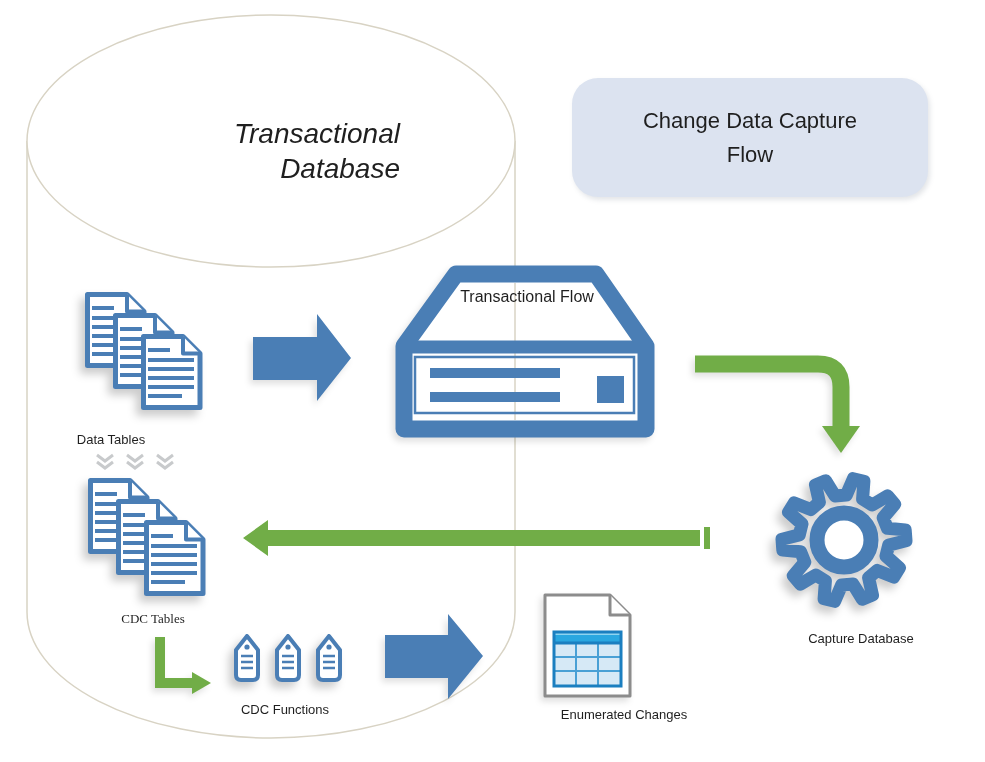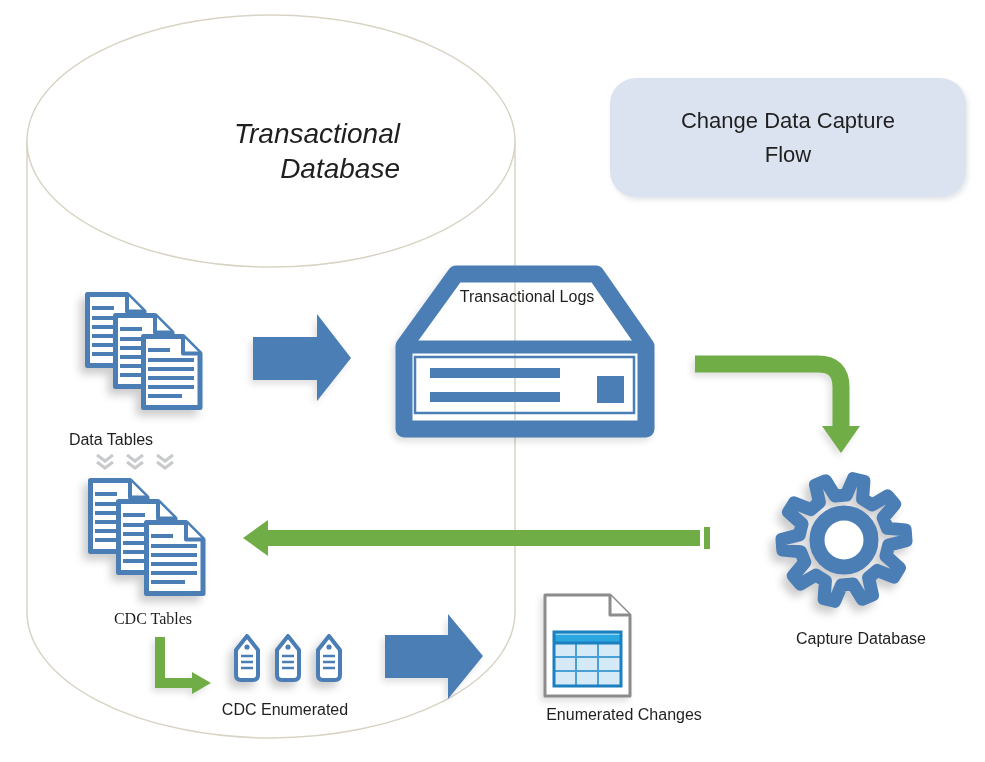--- a/index.html
+++ b/index.html
@@ -44,26 +44,26 @@
   .edoc-fold{fill:#fff;stroke:var(--doc-outline-gray,#8c8c8c);stroke-width:3;stroke-linejoin:round;}
   .tbl-cells{fill:var(--table-cell-blue,#d6e9f6);}
   .tbl-header{fill:var(--table-header-blue,#2aa7e0);}
   .tbl-header-hi{fill:#8ed4f0;}
   .tbl-grid{fill:none;stroke:var(--table-grid-blue,#49a0d5);stroke-width:2;}
   .tbl-border{fill:none;stroke:var(--table-border-blue,#1b7fc0);stroke-width:3;}
 
   .shadow{filter:drop-shadow(-5px 6px 4px rgba(0,0,0,0.20));}
   .shadow-lite{filter:drop-shadow(-3px 4px 3px rgba(0,0,0,0.12));}
 
-  .label{position:absolute;text-align:center;font-size:16px;line-height:21px;}
+  .label{position:absolute;text-align:center;font-size:13px;line-height:21px;}
   .big-label{position:absolute;text-align:right;font-size:28px;line-height:35px;font-style:italic;}
   .title-box{position:absolute;left:572px;top:78px;width:356px;height:119px;
              background:var(--title-box-fill,#dce3f0);border-radius:26px;
              display:flex;align-items:center;justify-content:center;
-             box-shadow:2px 3px 5px rgba(100,110,130,0.18);margin-left:38px;}
+             box-shadow:2px 3px 5px rgba(100,110,130,0.18);}
   .title-box span{display:block;width:240px;text-align:center;font-size:22px;line-height:34px;}
   .srv-label{position:absolute;left:457px;top:283px;width:140px;text-align:center;
              font-size:16px;line-height:27px;}
 </style>
 </head>
 <body>
 
 <svg class="stage" width="985" height="762" viewBox="0 0 985 762">
   <defs>
     <g id="doc-i">
@@ -159,23 +159,23 @@
     </g>
   </g>
 </svg>
 
 <div class="big-label" style="left:160px;top:116px;width:240px;">Transactional Database</div>
 
 <div class="title-box">
   <span>Change Data Capture Flow</span>
 </div>
 
-<div class="srv-label">Transactional Logs</div>
+<div class="srv-label">Transactional Flow</div>
 
 <div class="label" style="left:31px;top:429px;width:160px;">Data Tables</div>
 
 <div class="label" style="left:73px;top:608px;width:160px;font-family:Liberation Serif, serif;">CDC Tables</div>
 
-<div class="label" style="left:205px;top:699px;width:160px;">CDC Enumerated</div>
+<div class="label" style="left:205px;top:699px;width:160px;">CDC Functions</div>
 
 <div class="label" style="left:779px;top:628px;width:164px;">Capture Database</div>
 
 <div class="label" style="left:524px;top:704px;width:200px;">Enumerated Changes</div>
 
 </body></html>

